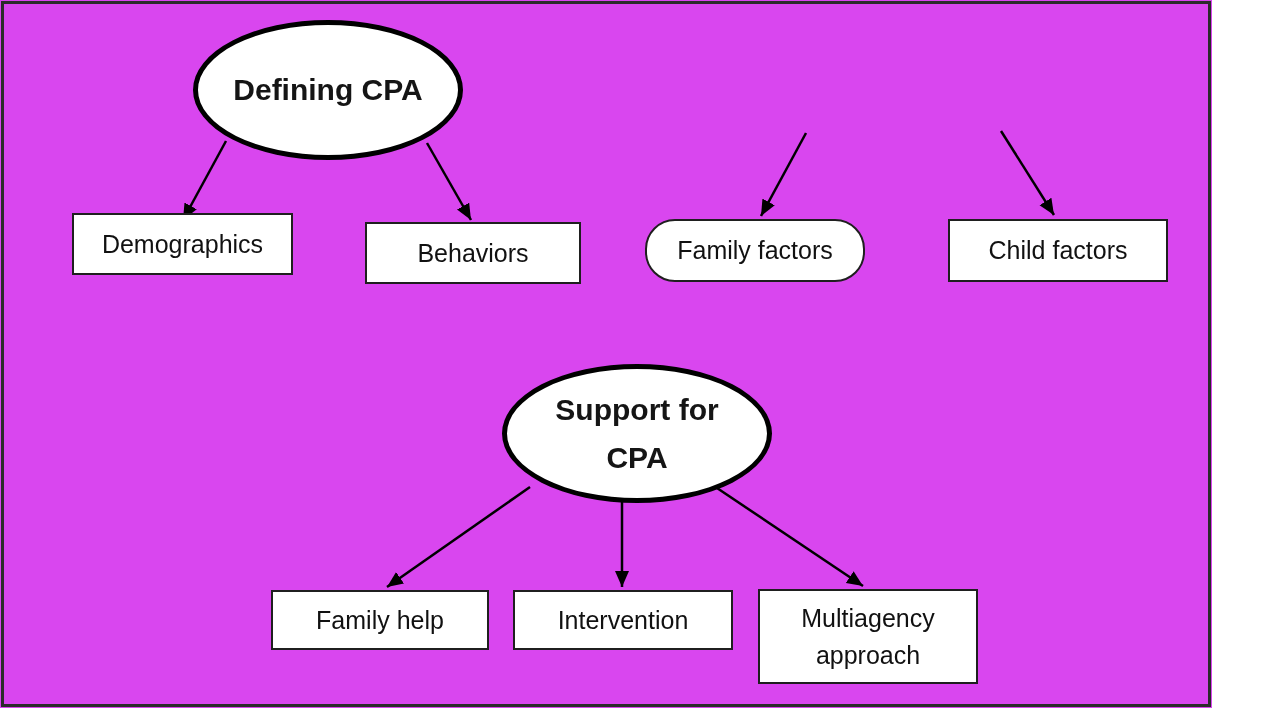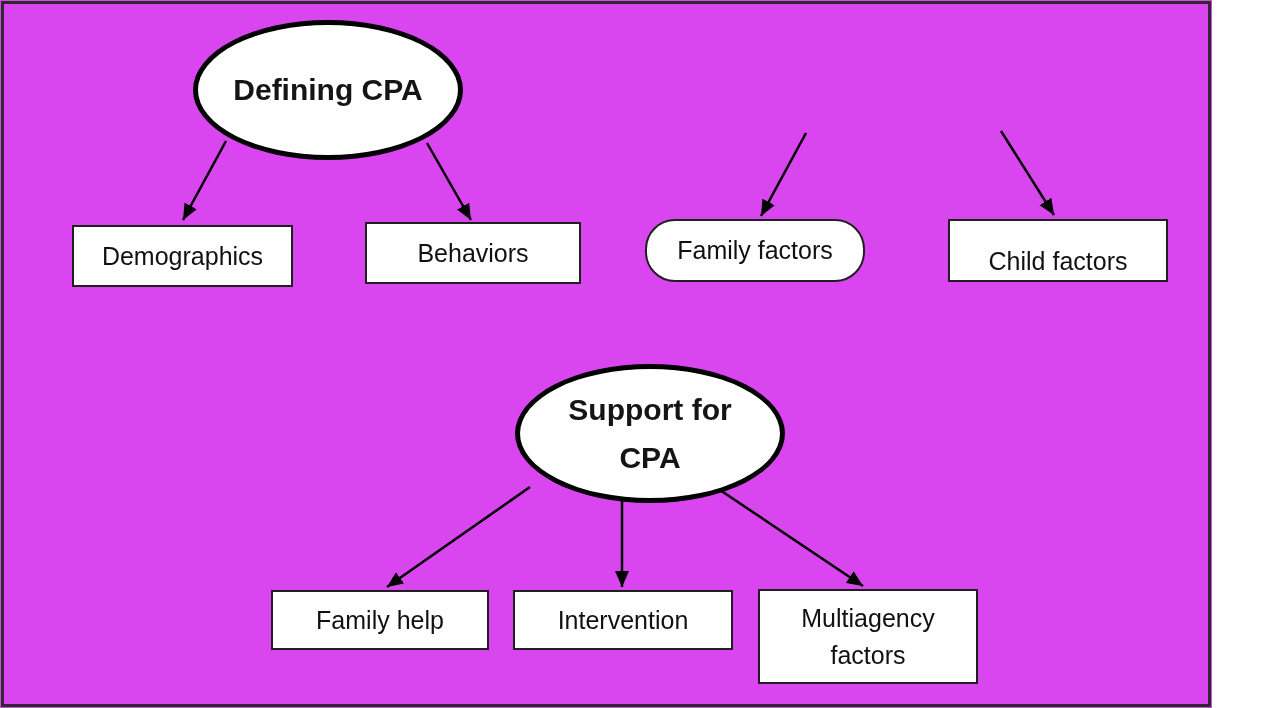--- a/index.html
+++ b/index.html
@@ -50,26 +50,26 @@
   }
   .rect {
     border: 2px solid #1f1f1f;
     font-size: 25px;
     line-height: 37px;
     font-weight: normal;
   }
   
   .n-defining   { left: 193px; top: 20px;  width: 270px; height: 140px; }
   .n-risk       { left: 768px; top: 11px;  width: 269px; height: 137px; }
-  .n-support    { left: 515px; top: 364px; width: 270px; height: 139px; }
+  .n-support    { left: 502px; top: 364px; width: 270px; height: 139px; }
   
-  .n-demographics { left: 72px;  top: 225px; width: 221px; height: 62px; }
+  .n-demographics { left: 72px;  top: 213px; width: 221px; height: 62px; }
   .n-behaviors    { left: 365px; top: 222px; width: 216px; height: 62px; text-align: center; }
   .n-family       { left: 645px; top: 219px; width: 220px; height: 63px; border-radius: 30px; }
-  .n-child        { left: 948px; top: 219px; width: 220px; height: 63px; justify-content: flex-end; }
+  .n-child        { left: 948px; top: 219px; width: 220px; height: 63px; }
   .n-seeking      { left: 271px; top: 590px; width: 218px; height: 60px; }
   .n-intervention { left: 513px; top: 590px; width: 220px; height: 60px; }
   .n-multiagency  { left: 758px; top: 589px; width: 220px; height: 95px; }
   .edge-line {
     stroke: #000000;
     stroke-width: 2.5;
   }
 </style>
 </head>
 <body>
@@ -122,16 +122,16 @@
   <div class="node rect n-seeking">
     <span>Family help</span>
   </div>
 
   <div class="node rect n-intervention">
     <span>Intervention</span>
   </div>
 
   <div class="node rect n-multiagency">
     <span>Multiagency</span>
-    <span>factors</span>
+    <span>approach</span>
   </div>
 
 </div>
 
 </body></html>

